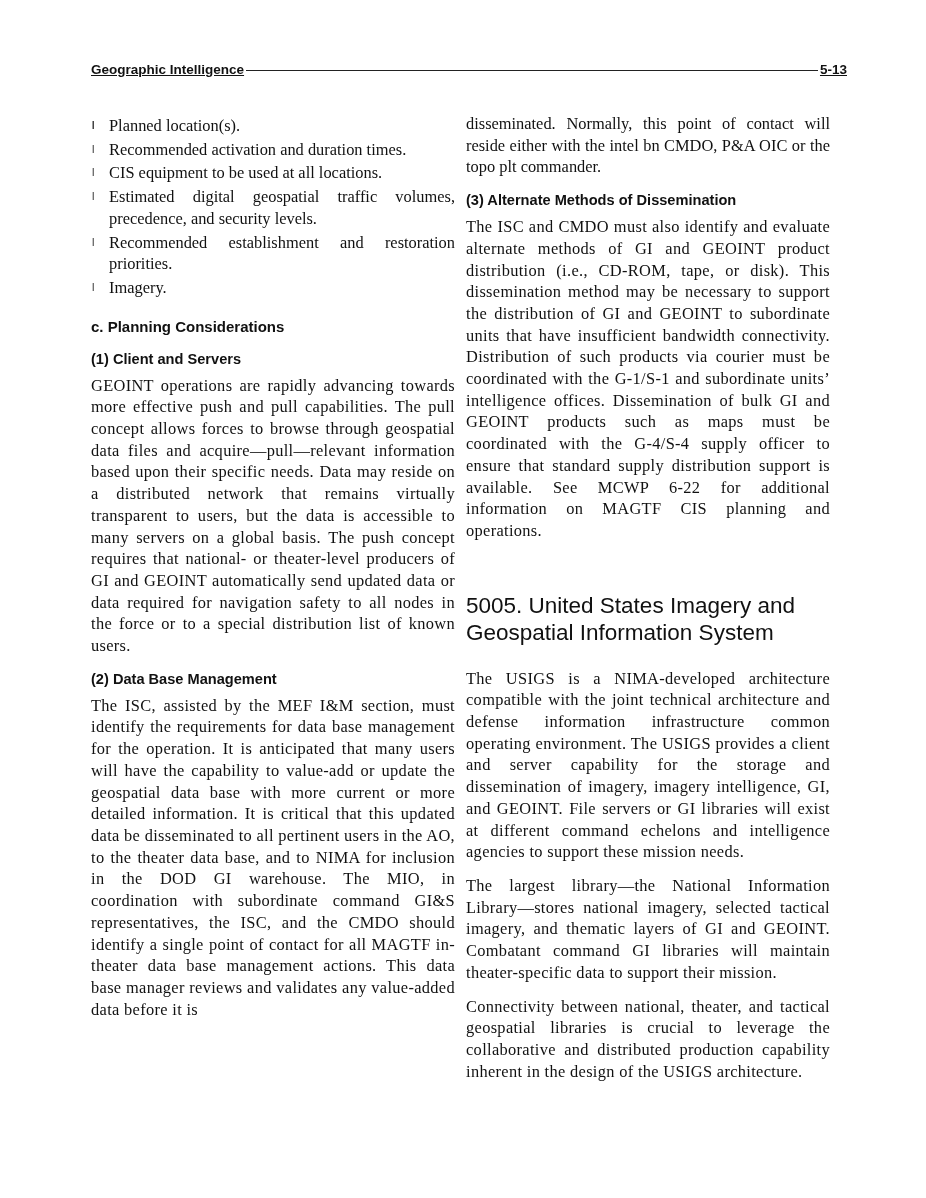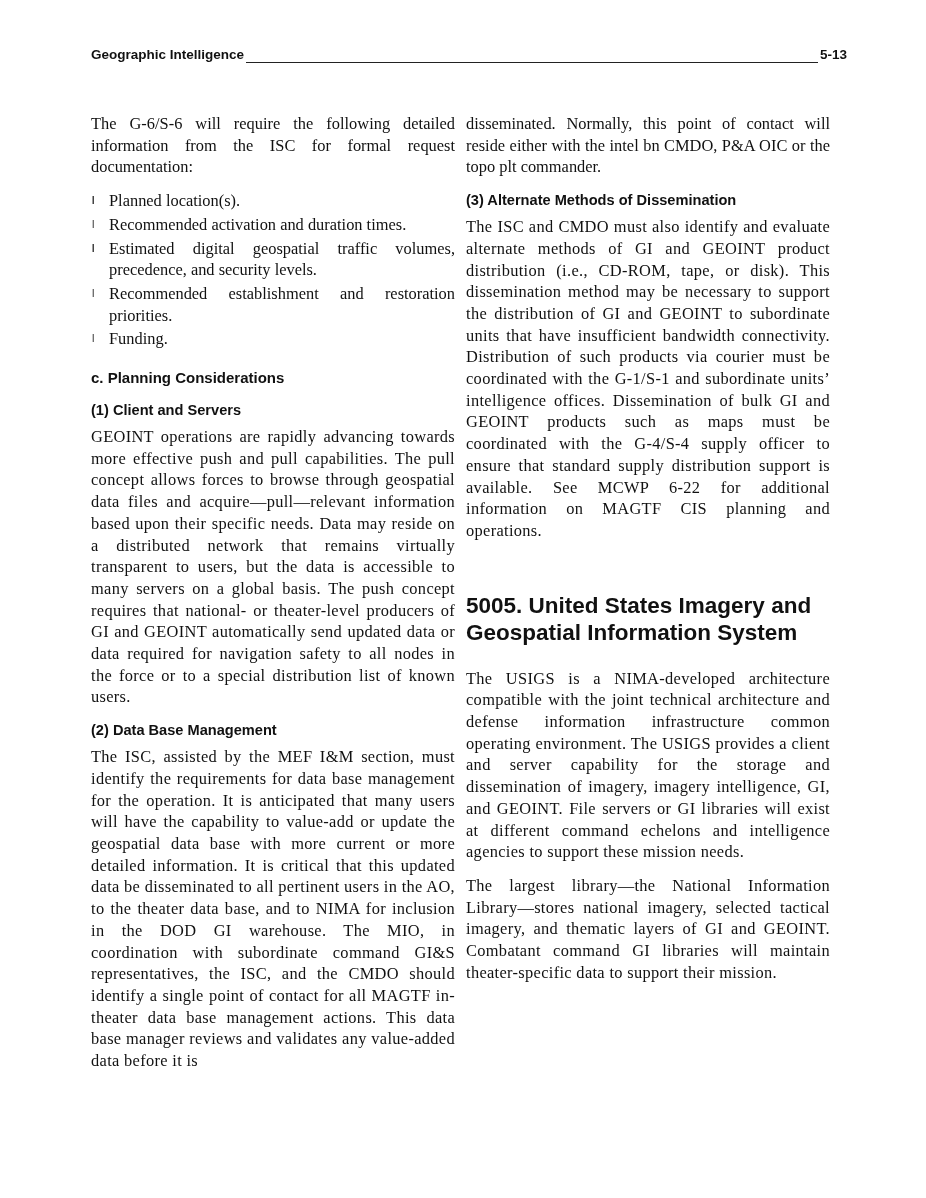--- a/index.html
+++ b/index.html
@@ -1,20 +1,20 @@
 <!DOCTYPE html>
 <html><head>
 <meta charset="utf-8">
 <style>
   html, body { margin: 0; padding: 0; background: #ffffff; }
   body { width: 926px; height: 1198px; position: relative; overflow: hidden; color: #111; }
   .header {
-    position: absolute; left: 91px; top: 42px; width: 756px; height: 20px;
-    display: flex; align-items: flex-end;
-    font-family: "Liberation Sans", sans-serif; font-weight: bold; font-size: 13.5px;
+    position: absolute; left: 91px; top: 59px; width: 756px; height: 20px;
+    display: flex; align-items: center;
+    font-family: "Liberation Sans", sans-serif; font-weight: bold; font-size: 13.5px; text-decoration: underline;
   }
   .header .rule { flex: 1; height: 0; border-top: 1px solid #222; margin: 0 2px; position: relative; top: 1px; }
   .col {
     position: absolute; top: 113px; width: 364px;
     font-family: "Liberation Serif", serif; font-size: 16.4px; line-height: 21.7px;
     text-align: justify;
   }
   .col.left { left: 91px; }
   .col.right { left: 466px; }
   p { margin: 0 0 12px 0; }
@@ -23,52 +23,52 @@
   .bullets li .mark { position: absolute; left: 1px; top: 0; font-size: 11px; color: #333; font-family: "Liberation Sans", sans-serif; }
   h2.sec {
     font-family: "Liberation Sans", sans-serif; font-weight: bold; font-size: 15px;
     margin: 14px 0 10px 0; line-height: 24px; text-align: left;
   }
   h3.sub {
     font-family: "Liberation Sans", sans-serif; font-weight: bold; font-size: 14.6px;
     margin: 0 0 6px 0; line-height: 20px; text-align: left;
   }
   h1.chap {
-    font-family: "Liberation Sans", sans-serif; font-weight: bold; font-size: 22.5px;
+    font-family: "Liberation Sans", sans-serif; font-weight: normal; font-size: 22.5px;
     line-height: 27px; margin: 50px 0 22px 0; text-align: left;
   }
   .spaced { letter-spacing: 0.02em; }
 </style>
 </head>
 <body>
 
 <div class="header">
   <span>Geographic Intelligence</span>
   <span class="rule"></span>
   <span>5-13</span>
 </div>
 
 <div class="col left">
-  <p>The G-6/S-6 will require the following detailed information from the ISC for formal request documentation:</p>
   <ul class="bullets">
     <li><span class="mark">l</span></li>
     <li><span class="mark">l</span><span>Planned location(s).</span></li>
     <li><span class="mark">l</span><span>Recommended activation and duration times.</span></li>
-    <li><span class="mark">l</span></li>
+    <li><span class="mark">l</span><span>CIS equipment to be used at all locations.</span></li>
     <li><span class="mark">l</span><span>Estimated digital geospatial traffic volumes, precedence, and security levels.</span></li>
     <li><span class="mark">l</span><span>Recommended establishment and restoration priorities.</span></li>
-    <li><span class="mark">l</span><span>Funding.</span></li>
+    <li><span class="mark">l</span><span>Imagery.</span></li>
   </ul>
   <h2 class="sec">c.  Planning Considerations</h2>
   <h3 class="sub">(1)  Client and Servers</h3>
   <p class="spaced">GEOINT operations are rapidly advancing towards more effective push and pull capabilities. The pull concept allows forces to browse through geospatial data files and acquire—pull—relevant information based upon their specific needs. Data may reside on a distributed network that remains virtually transparent to users, but the data is accessible to many servers on a global basis. The push concept requires that national- or theater-level producers of GI and GEOINT automatically send updated data or data required for navigation safety to all nodes in the force or to a special distribution list of known users.</p>
   <h3 class="sub">(2)  Data Base Management</h3>
   <p class="spaced">The ISC, assisted by the MEF I&amp;M section, must identify the requirements for data base management for the operation. It is anticipated that many users will have the capability to value-add or update the geospatial data base with more current or more detailed information. It is critical that this updated data be disseminated to all pertinent users in the AO, to the theater data base, and to NIMA for inclusion in the DOD GI warehouse. The MIO, in coordination with subordinate command GI&amp;S representatives, the ISC, and the CMDO should identify a single point of contact for all MAGTF in-theater data base management actions. This data base manager reviews and validates any value-added data before it is</p>
 </div>
 
 <div class="col right">
   <p>disseminated. Normally, this point of contact will reside either with the intel bn CMDO, P&amp;A OIC or the topo plt commander.</p>
   <h3 class="sub">(3)  Alternate Methods of Dissemination</h3>
   <p class="spaced">The ISC and CMDO must also identify and evaluate alternate methods of GI and GEOINT product distribution (i.e., CD-ROM, tape, or disk). This dissemination method may be necessary to support the distribution of GI and GEOINT to subordinate units that have insufficient bandwidth connectivity. Distribution of such products via courier must be coordinated with the G-1/S-1 and subordinate units’ intelligence offices. Dissemination of bulk GI and GEOINT products such as maps must be coordinated with the G-4/S-4 supply officer to ensure that standard supply distribution support is available. See MCWP 6-22 for additional information on MAGTF CIS planning and operations.</p>
   <h1 class="chap">5005.  United States Imagery and Geospatial Information System</h1>
   <p class="spaced">The USIGS is a NIMA-developed architecture compatible with the joint technical architecture and defense information infrastructure common operating environment. The USIGS provides a client and server capability for the storage and dissemination of imagery, imagery intelligence, GI, and GEOINT. File servers or GI libraries will exist at different command echelons and intelligence agencies to support these mission needs.</p>
   <p class="spaced">The largest library—the National Information Library—stores national imagery, selected tactical imagery, and thematic layers of GI and GEOINT. Combatant command GI libraries will maintain theater-specific data to support their mission.</p>
+  <p class="spaced">Connectivity between national, theater, and tactical geospatial libraries is crucial to leverage the collaborative and distributed production capability inherent in the design of the USIGS architecture.</p>
 </div>
 
 </body></html>

